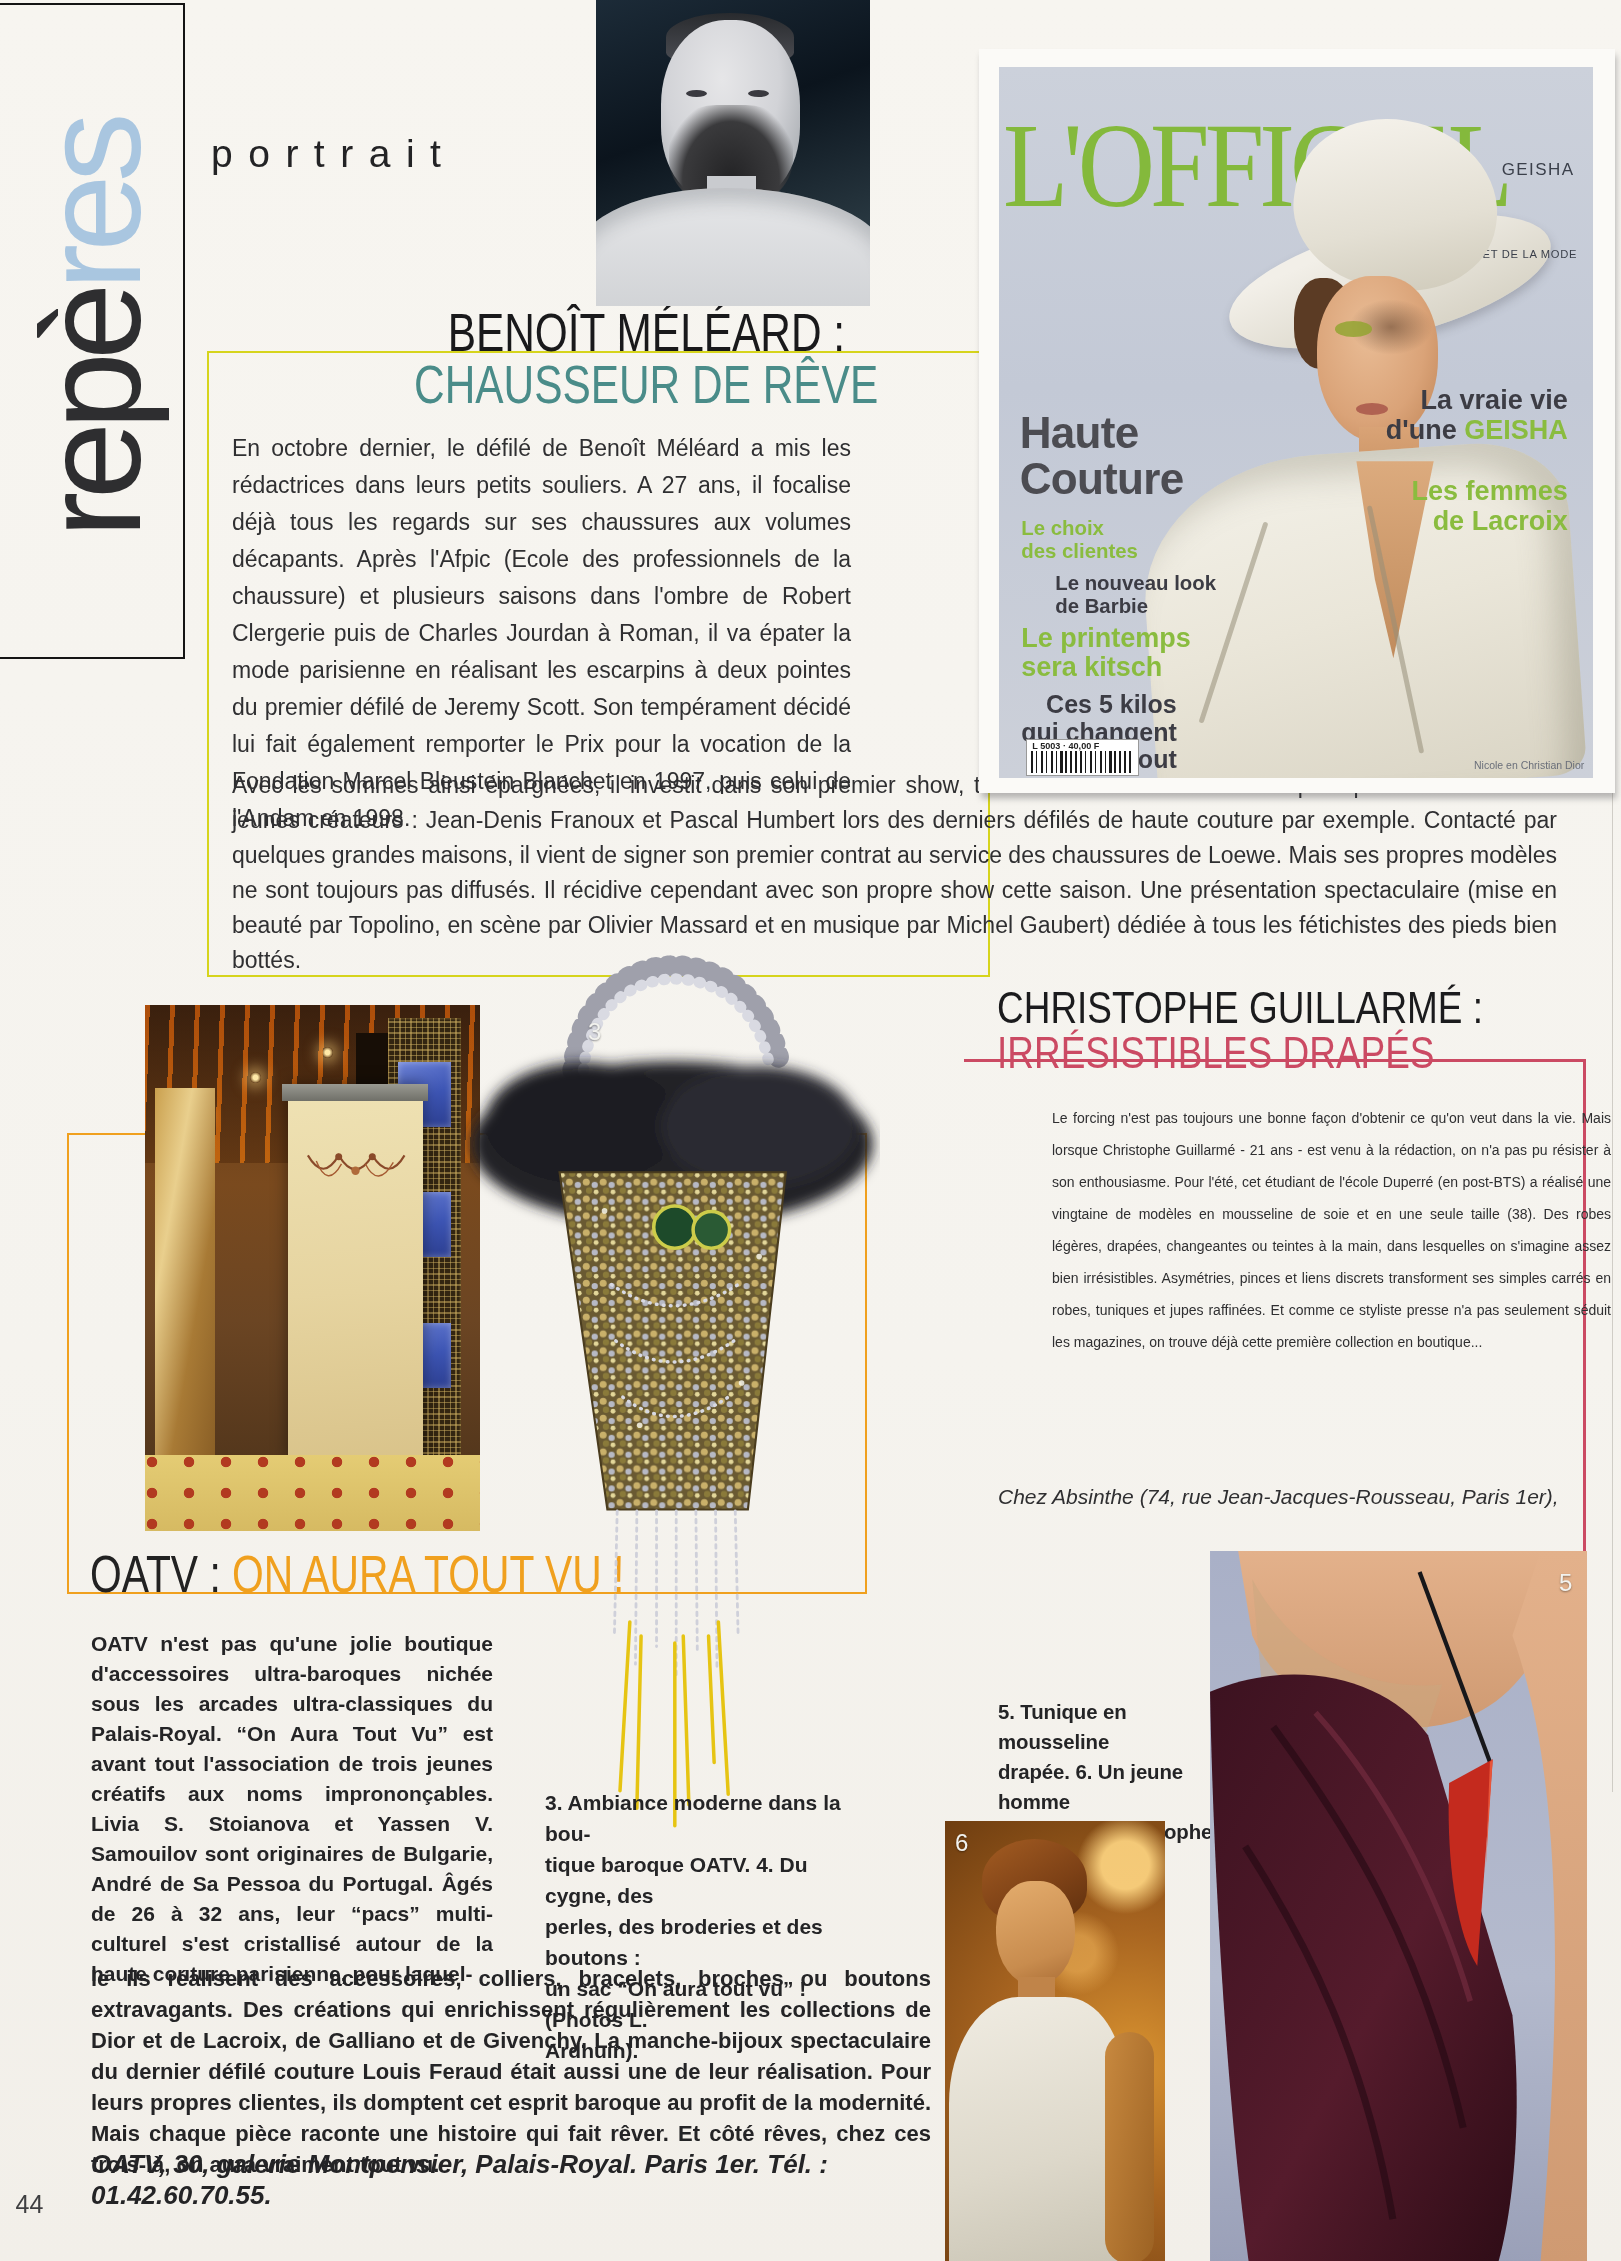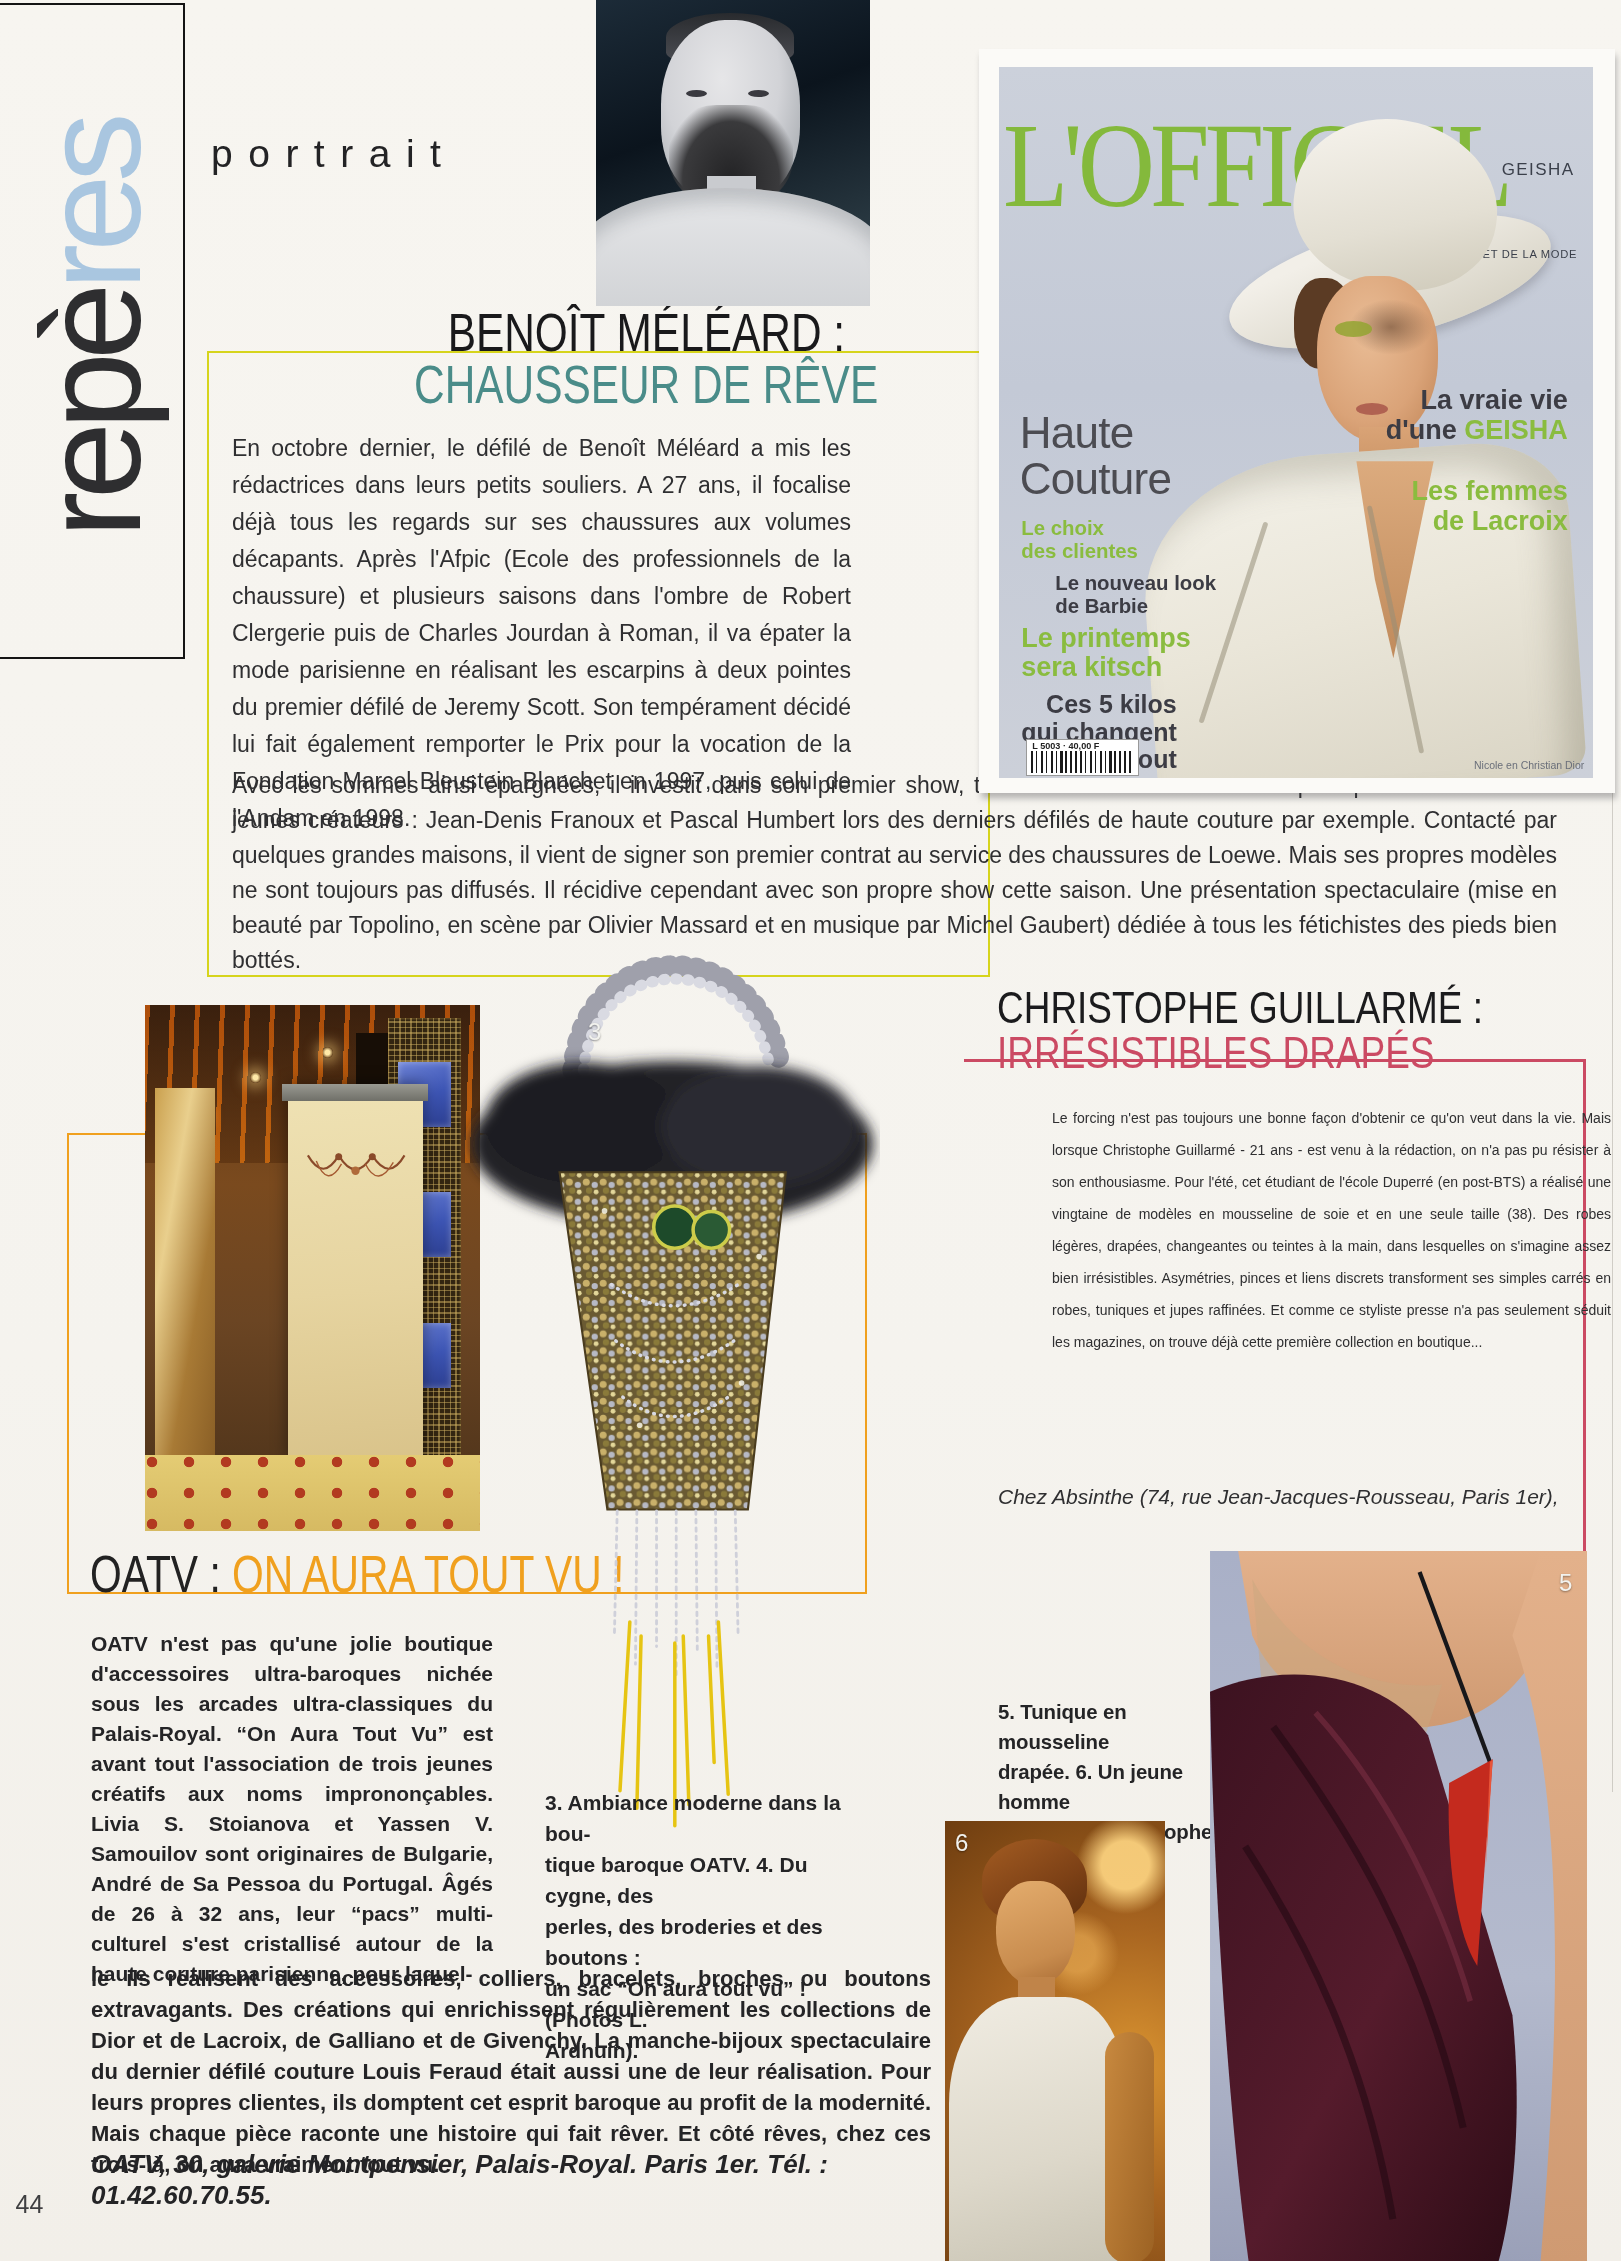--- a/index.html
+++ b/index.html
@@ -86,21 +86,21 @@
   .cov-eyesh{position:absolute;left:336px;top:254px;width:37px;height:15.5px;border-radius:50%;background:#93a531;opacity:.85;}
   .cov-lips{position:absolute;left:357px;top:336px;width:32px;height:12px;border-radius:50%;background:#b06251;}
   .cov-neck{position:absolute;left:360px;top:360px;width:60px;height:56px;background:linear-gradient(#d9a376,#c89263);}
   .cov-jacket{position:absolute;left:148px;top:385px;width:429px;height:337px;border-radius:42% 22% 8% 8%;
     transform:rotate(-4deg);background:linear-gradient(168deg,#f4f2ea 0%,#eae6d9 48%,#d9d4c4 100%);
     box-shadow:inset -21px 21px 32px rgba(120,115,95,.3);}
   .cov-chest{position:absolute;left:351px;top:394px;width:84px;height:197px;
     clip-path:polygon(8% 0,100% 0,52% 100%,30% 60%);background:linear-gradient(#dcab7e,#c08b5c);}
   .cov-crease{position:absolute;width:4.9px;border-radius:2.8px;background:rgba(150,142,120,.55);}
   .cl{position:absolute;white-space:pre-line;font-weight:bold;}
-  .cl-haute{left:21px;top:343px;font-size:44px;line-height:46px;letter-spacing:-0.7px;color:#4c4c52;font-weight:400;}
+  .cl-haute{left:21px;top:343px;font-size:44px;line-height:46px;letter-spacing:-0.7px;color:#4c4c52;font-weight:700;}
   .cl-choix{left:22.5px;top:450px;font-size:20.4px;line-height:23px;color:#8abc3f;}
   .cl-barbie{left:22.5px;top:505px;font-size:20.4px;line-height:23px;color:#3c3c44;margin-left:34px;}
   .cl-printemps{left:22.5px;top:557px;font-size:27px;line-height:29px;color:#8abc3f;}
   .cl-kilos{left:22.5px;top:624px;font-size:25px;line-height:27.4px;color:#3c3c44;text-align:right;}
   .cl-geisha{right:25px;top:318px;font-size:27px;line-height:30px;color:#3c3c44;text-align:right;}
   .cl-lacroix{right:25px;top:409px;font-size:27px;line-height:30px;color:#8abc3f;text-align:right;margin-left:12px;}
   .geisha-green{color:#8abc3f;}
   .cov-barcode{position:absolute;left:27px;top:672px;width:111px;height:35px;background:#fff;
     border:0.7px solid #999;}
   .cov-barcode .bars{position:absolute;left:4.2px;top:11.2px;right:4.2px;bottom:2.8px;

